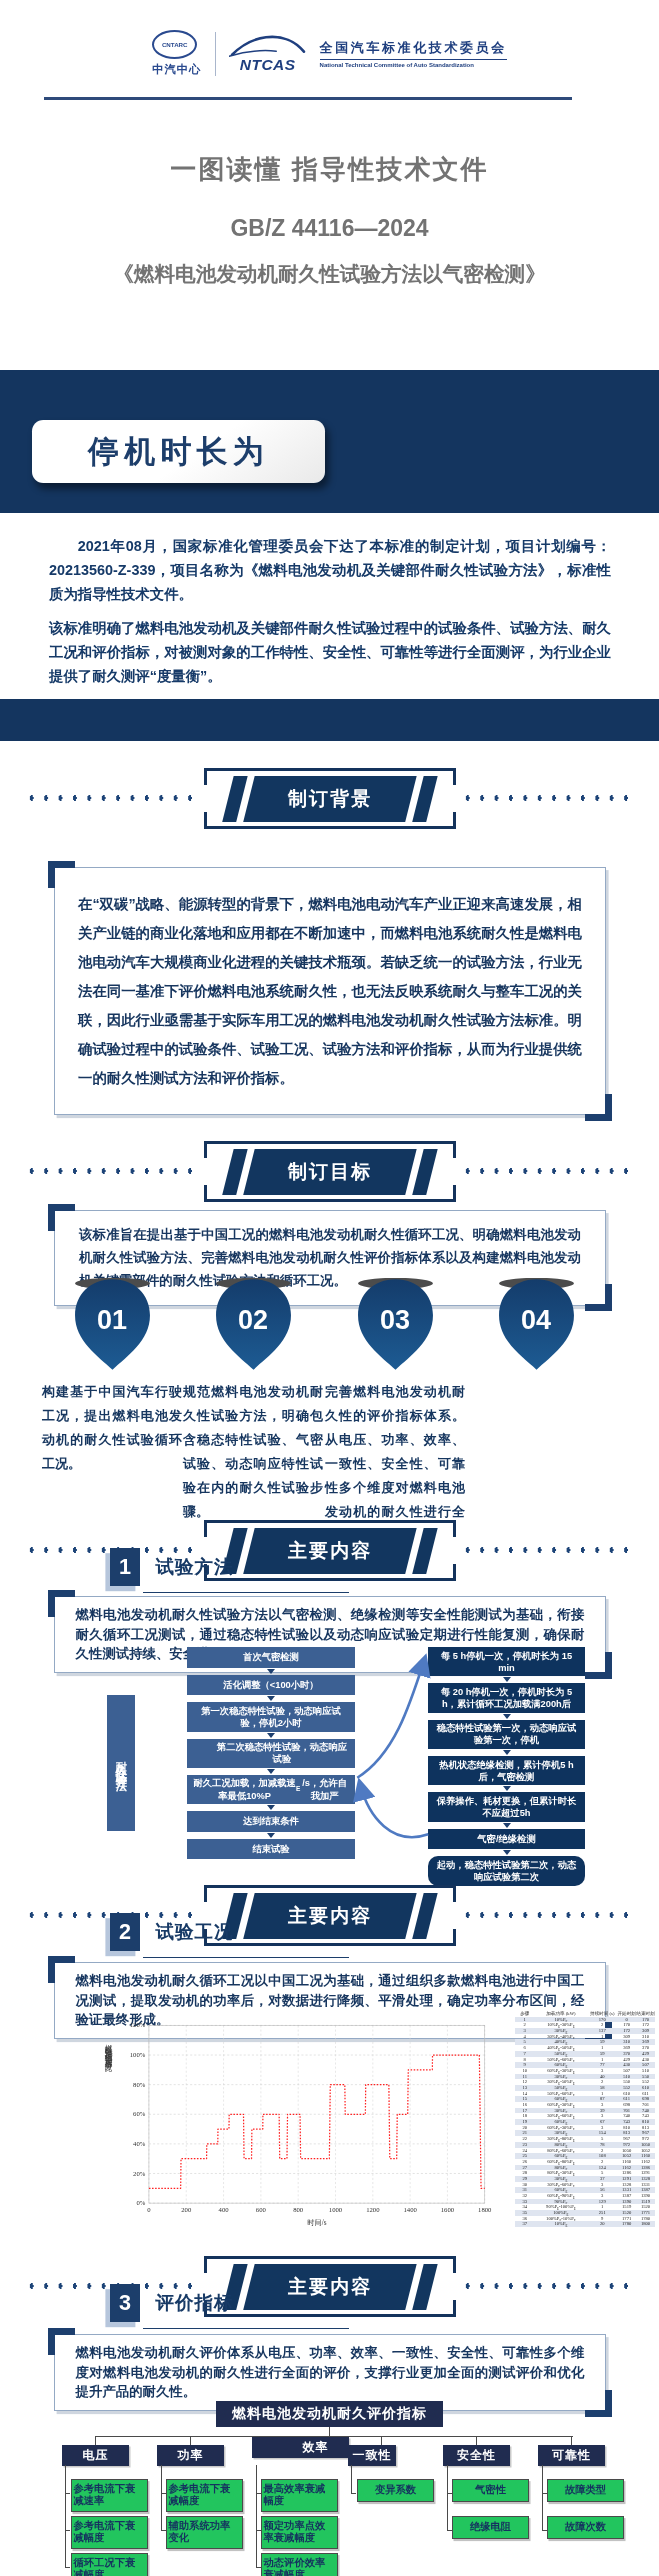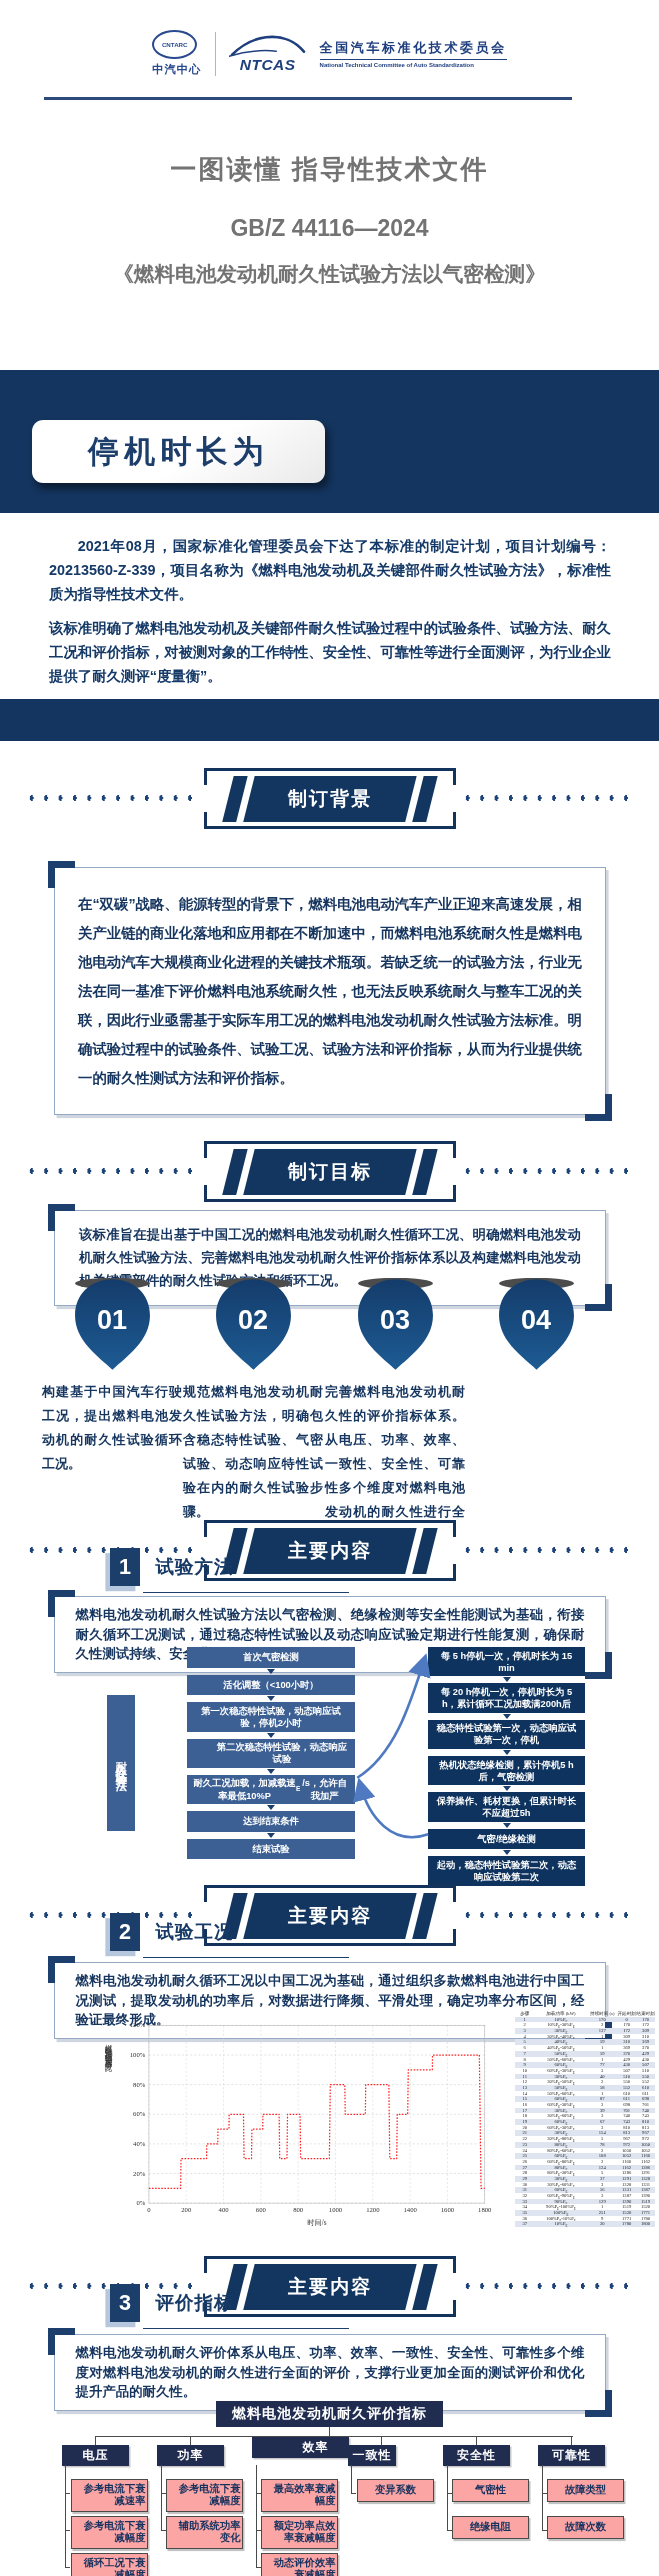--- a/index.html
+++ b/index.html
@@ -99,23 +99,23 @@
   .trow.thead .tcell{color:#222;}
   .trow.alt{background:#dfe5f0;}
   .tcell sub{font-size:3.1px;}
 
   
   #tree{position:absolute;left:0;top:2401px;width:659px;height:180px;}
   .tree-root{position:absolute;left:216px;top:0;width:227px;height:26px;background:#202c50;color:#fff;
       font-size:14px;font-weight:900;display:flex;align-items:center;justify-content:center;letter-spacing:1px;}
   .tree-cat{position:absolute;height:20.6px;background:#202c50;color:#fff;font-size:12px;font-weight:800;
       display:flex;align-items:center;justify-content:center;letter-spacing:1px;box-shadow:1.5px 1.5px 0 #c9c9c9;}
-  .tree-child{position:absolute;background:#fca5a5;border:1px solid #4a4a4a;box-shadow:1.5px 2.1px 0 #c2c2c2;
+  .tree-child{position:absolute;background:#22c55e;border:1px solid #4a4a4a;box-shadow:1.5px 2.1px 0 #c2c2c2;
       color:#15325f;font-size:10.3px;font-weight:700;line-height:1.25;display:flex;align-items:center;justify-content:center;
-      text-align:right;min-height:23px;padding:2.6px 1.5px;box-sizing:border-box;}
+      text-align:left;min-height:23px;padding:2.6px 1.5px;box-sizing:border-box;}
   .tline{position:absolute;background:#4a4a4a;}
 </style>
 </head>
 <body>
 
 <div id="page">
 
   <div id="logo-row">
     <div>
       <div class="oval">
@@ -256,21 +256,21 @@
       <div class="fr-box" style="min-height: 24px;">每 20 h停机一次，停机时长为 5 h，累计循环工况加载满200h后</div>
       <div class="darr"></div>
       <div class="fr-box" style="min-height: 26px;">稳态特性试验第一次，动态响应试验第一次，停机</div>
       <div class="darr"></div>
       <div class="fr-box" style="min-height: 24px;">热机状态绝缘检测，累计停机5 h后，气密检测</div>
       <div class="darr"></div>
       <div class="fr-box" style="min-height: 26px;">保养操作、耗材更换，但累计时长不应超过5h</div>
       <div class="darr"></div>
       <div class="fr-box" style="min-height: 20.6px;">气密/绝缘检测</div>
       <div class="darr"></div>
-      <div class="fr-box" style="min-height: 26px;">起动，稳态特性试验第二次，动态响应试验第二次</div>
+      <div class="fr-box" style="min-height: 26px; border-radius: 10px;">起动，稳态特性试验第二次，动态响应试验第二次</div>
     </div>
   <svg class="abs" style="left:0;top:1643px;pointer-events:none;" width="659" height="216" viewBox="0 0 1280 420">
     <defs>
       <marker id="ah" markerWidth="9" markerHeight="9" refX="6" refY="4.5" orient="auto">
         <path d="M0,0 L9,4.5 L0,9 Z" fill="#4f7ac2"></path>
       </marker>
     </defs>
     <path d="M 694,262 C 765,218 795,125 824,34" fill="none" stroke="#4f7ac2" stroke-width="5" marker-end="url(#ah)"></path>
     <path d="M 832,372 C 762,396 716,338 700,276" fill="none" stroke="#4f7ac2" stroke-width="5" marker-end="url(#ah)"></path>
   </svg>

